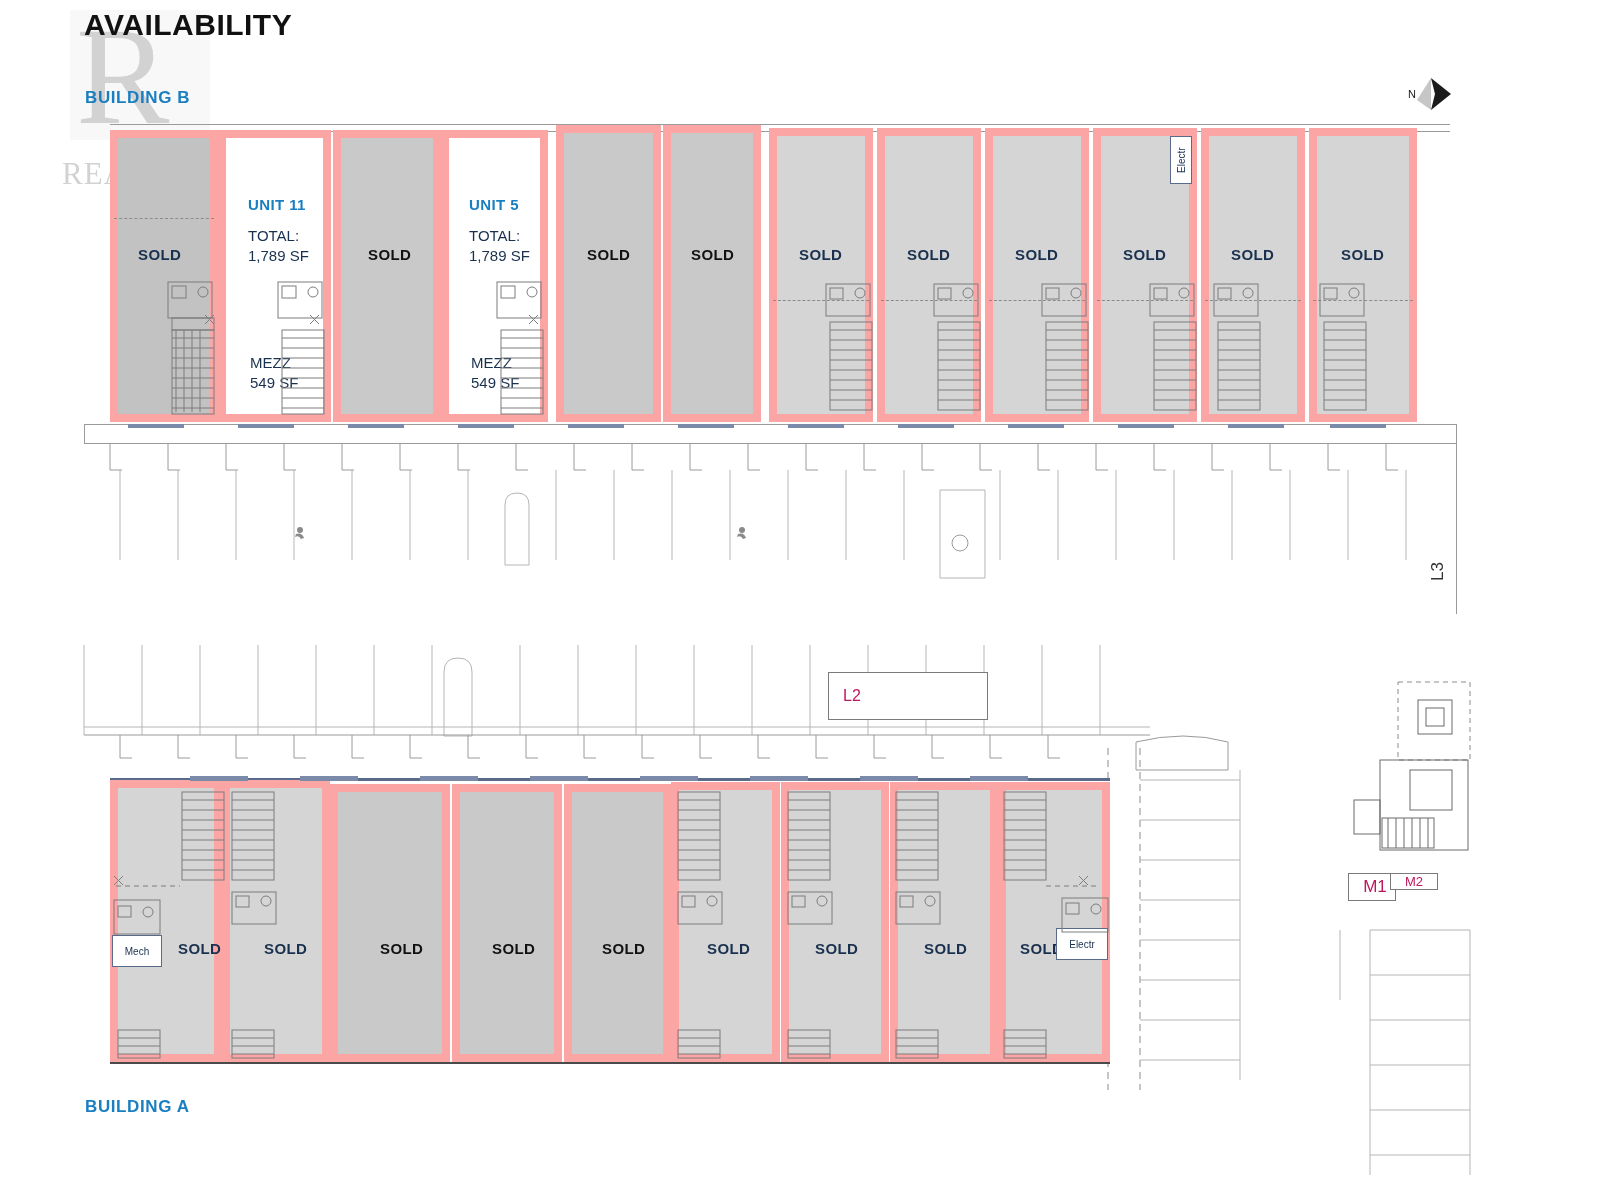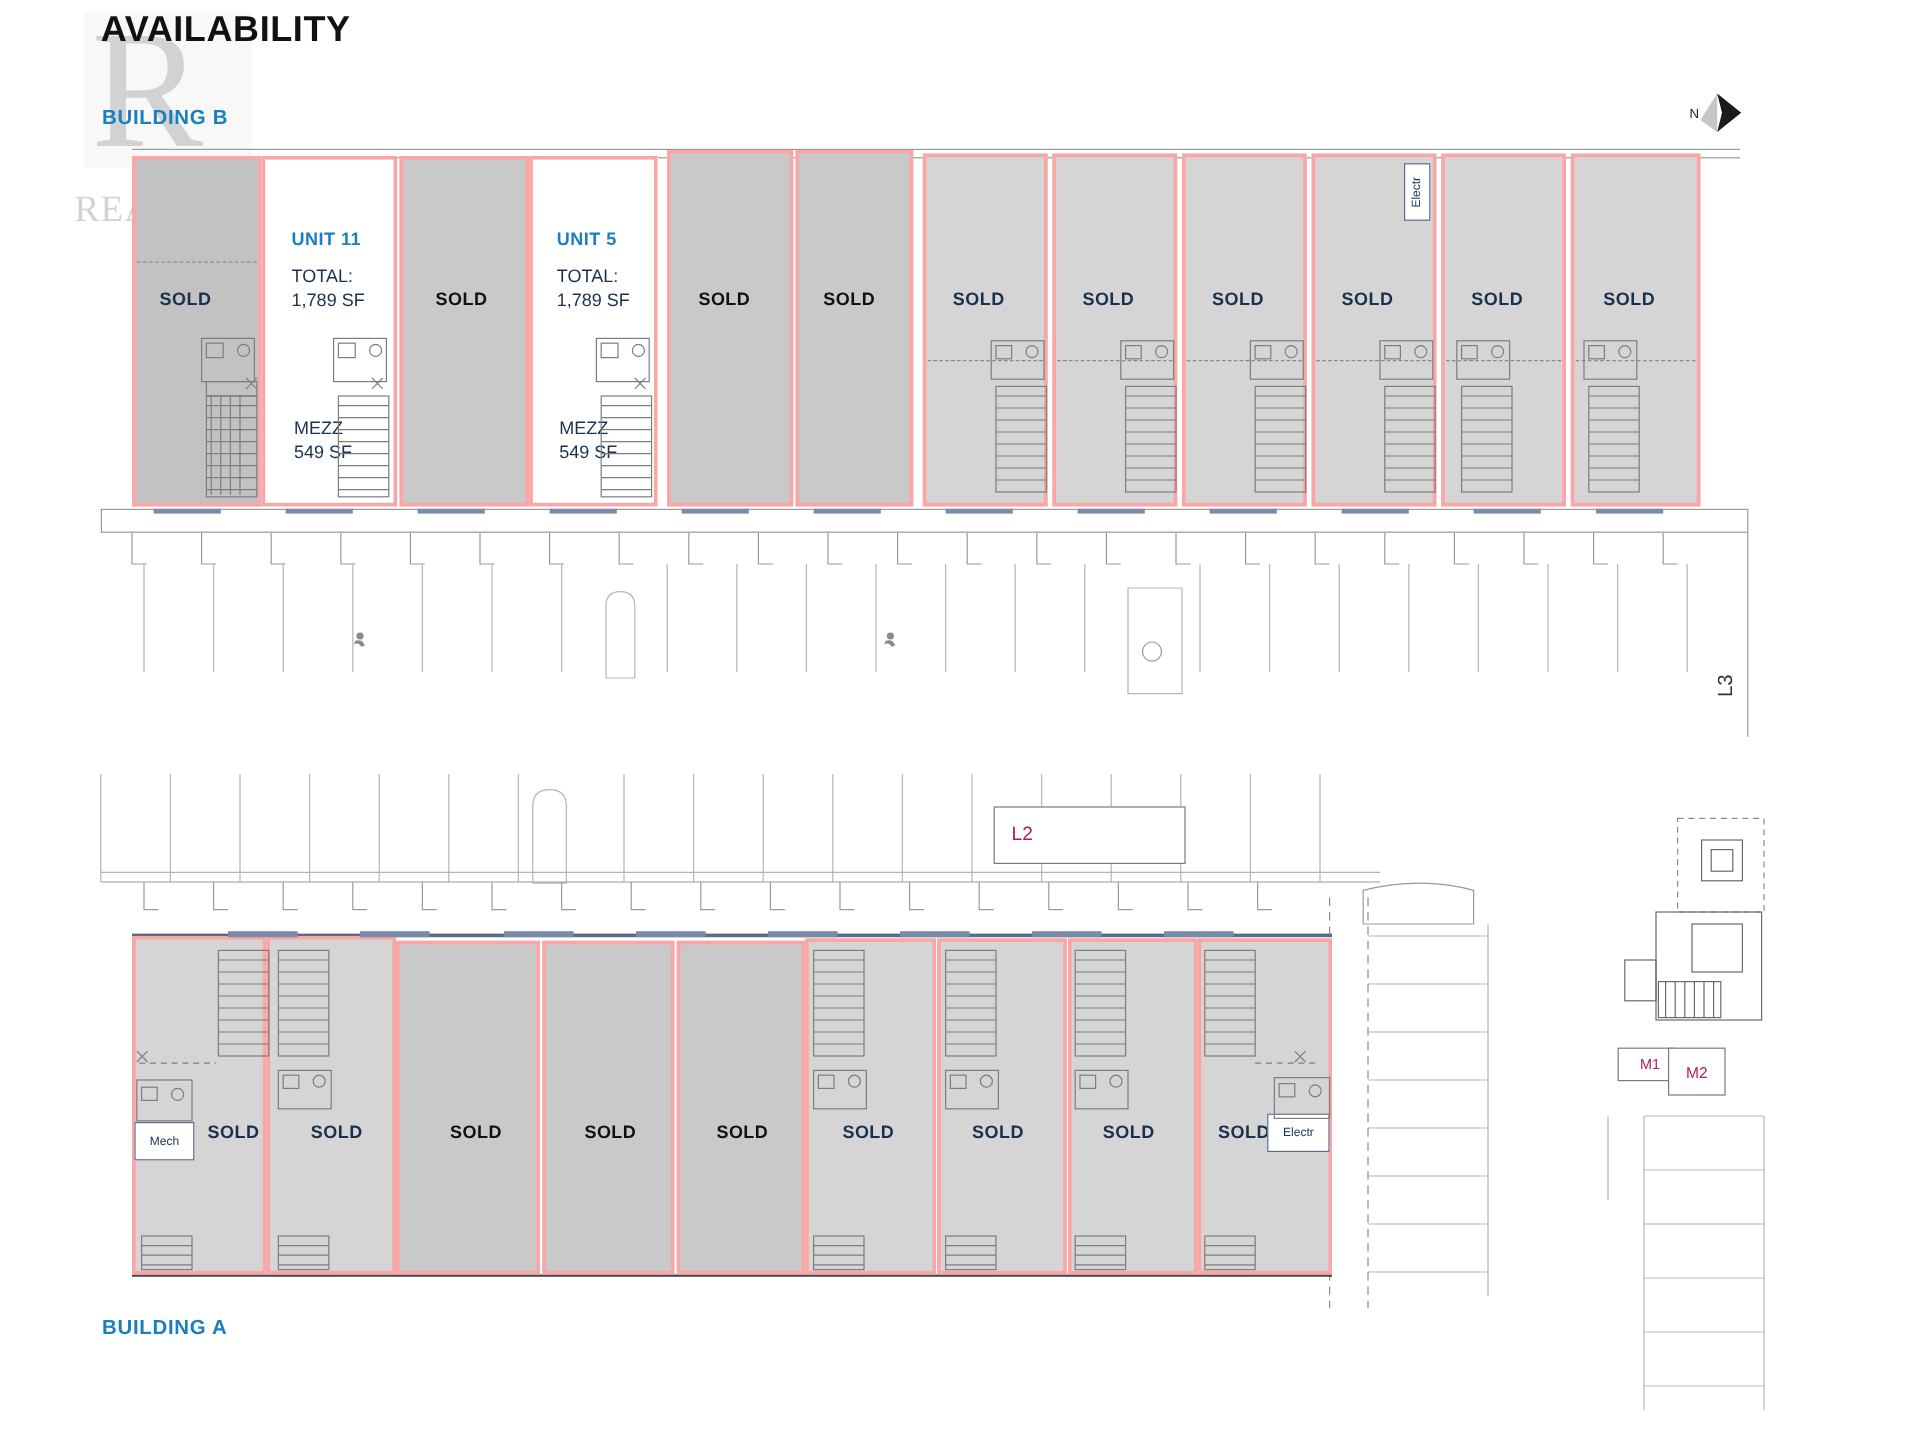--- a/index.html
+++ b/index.html
@@ -98,21 +98,21 @@
     left: 1405px;
     top: 76px;
     width: 50px;
     height: 36px;
   }
 
   
   .unit {
     position: absolute;
     box-sizing: border-box;
-    border: 3px solid #fca5a5;
+    border: 8px solid #fca5a5;
     background: #c9c9c9;
   }
   .unit.light { background: #d5d5d5; }
   .unit.white { background: #ffffff; }
   .unit.darker { background: #c2c2c2; }
 
   .sold {
     position: absolute;
     font-size: 15px;
     font-weight: bold;
@@ -449,22 +449,22 @@
       <rect x="1354" y="800" width="26" height="34"></rect>
     </g>
 
     <path d="M1340,930 L1340,1000" stroke="#b5b5b5" stroke-width="1" fill="none"></path>
   </svg>
 
   <div class="label-l3" style="left:1428px; top:562px;">L3</div>
 
   <div class="plain-box" style="left:828px; top:672px; width:160px; height:48px;">L2</div>
 
-  <div class="plain-box" style="left:1348px; top:873px; width:48px; height:28px; font-size:12px; padding-left:6px; justify-content:center;">M1</div>
-  <div class="plain-box" style="left:1390px; top:873px; width:48px; height:40px; font-size:13px; padding-left:0; justify-content:center;">M2</div>
+  <div class="plain-box" style="left:1348px; top:873px; width:48px; height:28px; font-size:17px; padding-left:6px; justify-content:center;">M1</div>
+  <div class="plain-box" style="left:1390px; top:873px; width:48px; height:17px; font-size:13px; padding-left:0; justify-content:center;">M2</div>
 
   <div class="line blue" style="left:110px; top:778px; width:1000px; height:3px;"></div>
   <div class="line dark" style="left:110px; top:1062px; width:1000px; height:2px;"></div>
 
   <div class="unit light" style="left:110px; top:780px; width:112px; height:282px;">
     <div class="sold" style="left:60px; top:152px;">SOLD</div>
   </div>
 
   <div class="unit light" style="left:222px; top:780px; width:108px; height:282px;">
     <div class="sold" style="left:34px; top:152px;">SOLD</div>

